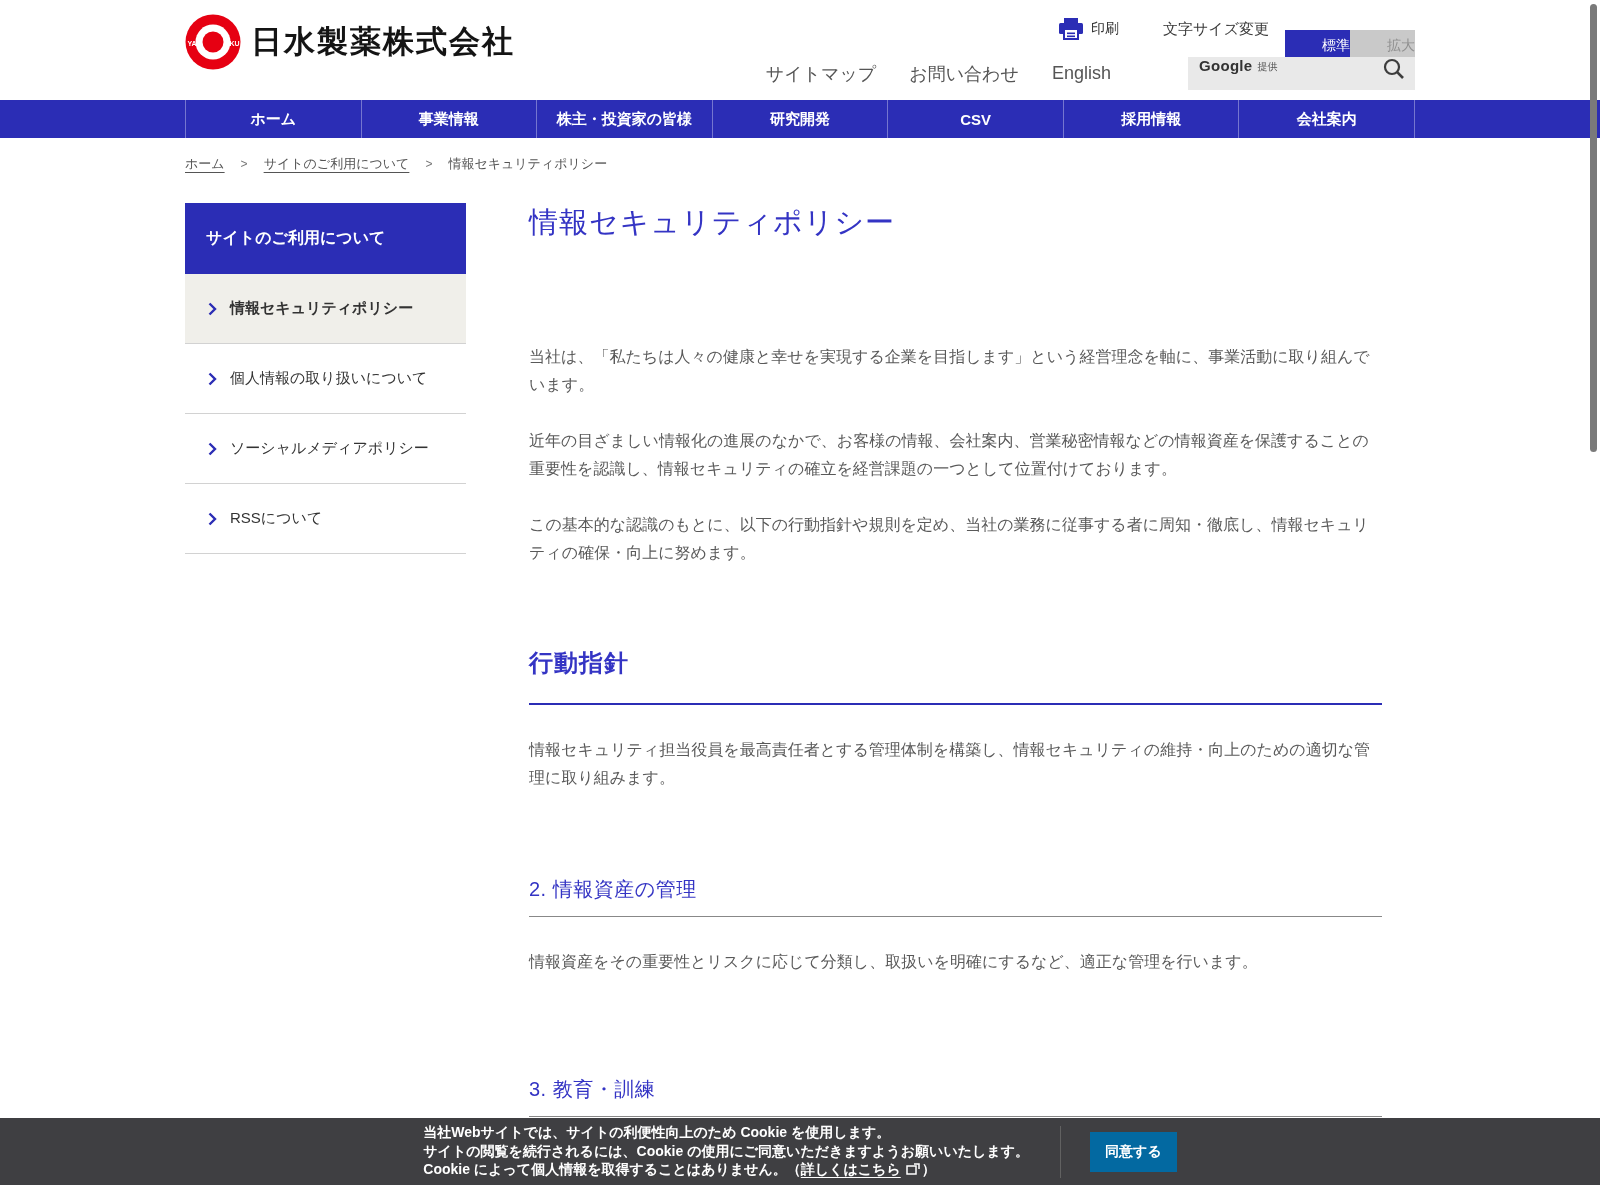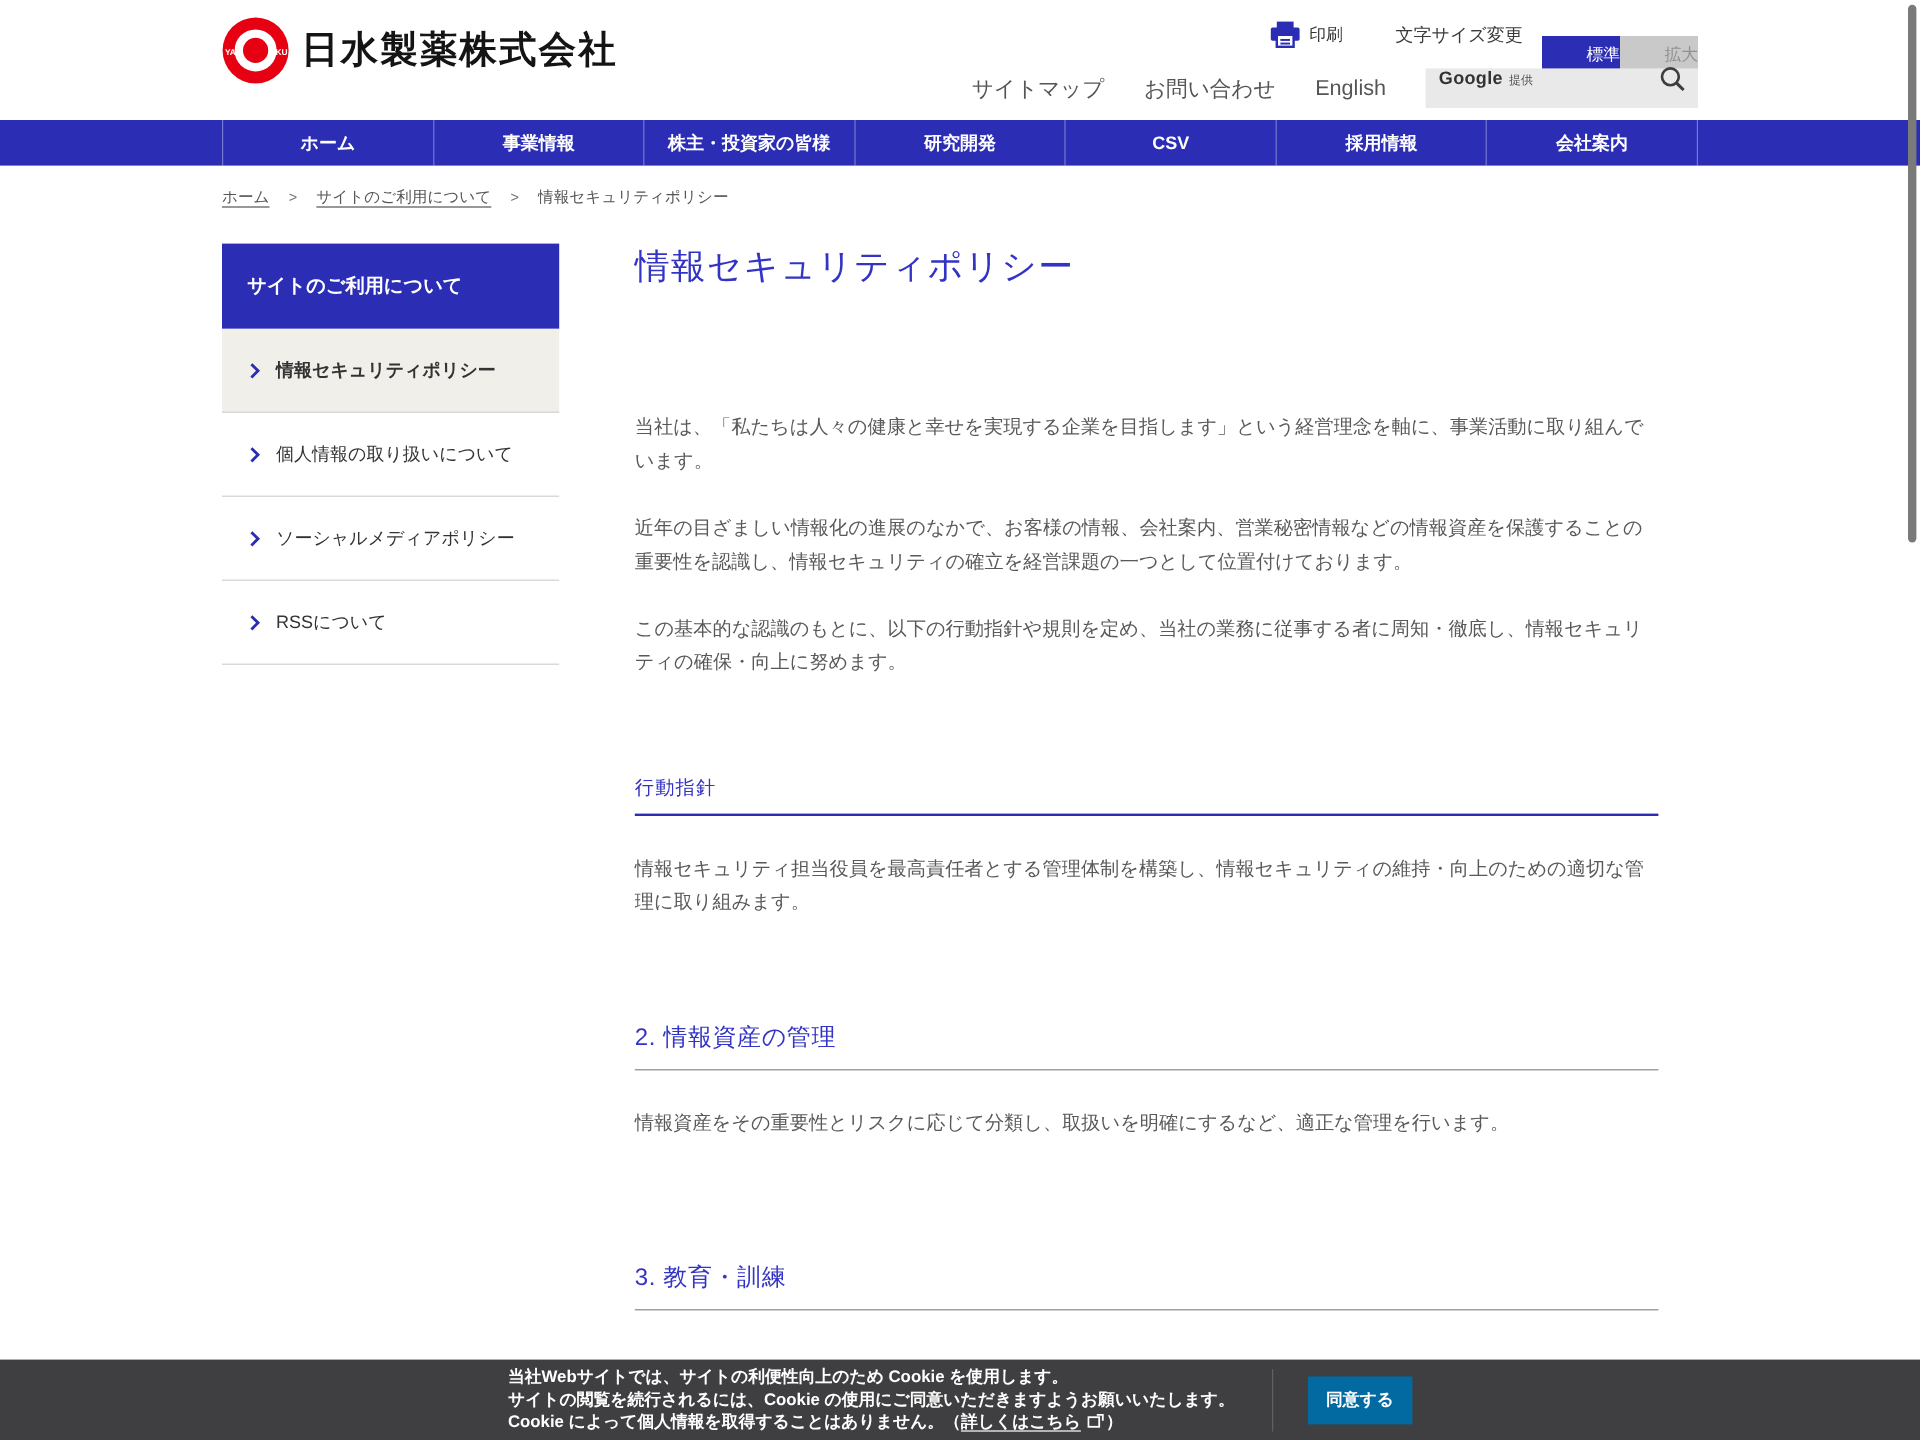--- a/index.html
+++ b/index.html
@@ -17,21 +17,21 @@
   .utils { position:absolute; right:0; top:0; display:flex; flex-direction:column; align-items:flex-end; }
   .utils-top { display:flex; align-items:center; height:30px; margin-top:14px; }
   .print-btn { display:flex; align-items:center; }
   .print-label { font-size:14px; color:#333; margin-left:7px; }
   .fs-label { font-size:15px; color:#3a3a3a; margin-left:44px; }
   .fs-btn { width:65px; height:30px; line-height:30px; text-align:right; font-size:14px; display:inline-block;margin-top:32px; }
   .fs-std { background:#2b2db5; color:#fff; margin-left:16px; }
   .fs-lg  { background:#c9c9c9; color:#909090; }
   .utils-bottom { display:flex; align-items:center; margin-top:13px; }
   .util-link { font-size:18px; color:#555; margin-right:33px; }
-  .searchbox { width:227px; height:33px; background:#e9e9e9; display:flex; align-items:center; padding:0 9px 16px 11px; cursor:text; }
+  .searchbox { width:227px; height:33px; background:#e9e9e9; display:flex; align-items:flex-start; padding:0 9px 16px 11px; cursor:text;margin-left:44px; }
   .g-word { font-weight:bold; color:#333; font-size:15px; letter-spacing:0.3px; }
   .g-sub { font-size:10px; color:#555; margin-left:5px; margin-top:3px; }
   .search-icon-wrap { margin-left:auto; display:flex; cursor:pointer; }
 
   
   .gnav { background:#2b2db5; height:38px; }
   .gnav-inner { width:1230px; margin:0 auto; display:flex; height:100%; }
   .nav-item { flex:1; color:#fff; font-size:15px; font-weight:bold; display:flex; align-items:center; justify-content:center; border-left:1px solid rgba(255,255,255,0.35); }
   .nav-item:last-child { border-right:1px solid rgba(255,255,255,0.35); }
 
@@ -47,28 +47,28 @@
   .side-title { background:#2b2db5; color:#fff; font-size:16px; font-weight:bold; height:71px; display:flex; align-items:center; padding-left:21px; }
   .side-item { height:70px; display:flex; align-items:center; padding-left:23px; border-bottom:1px solid #d2d2d2; font-size:15px; color:#333; }
   .side-item.active { background:#f0efea; font-weight:bold; }
   .side-item .chev { margin-right:13px; display:flex; }
 
   
   .main-col { width:853px; margin-left:63px; }
   .page-title { font-size:29px; color:#3434c4; font-weight:normal; margin:0; letter-spacing:1px; }
   .intro-p { font-size:16px; color:#595959; line-height:28px; margin:28px 0 0; }
   .intro-p.first { margin-top:100px; }
-  .sec-h2 { font-size:16px; color:#3434c4; font-weight:normal; margin:80px 0 0; padding-bottom:10px; border-bottom:2px solid #2b2db5; letter-spacing:1px; }
+  .sec-h2 { font-size:24px; color:#3434c4; font-weight:bold; margin:80px 0 0; padding-bottom:24px; border-bottom:2px solid #2b2db5; letter-spacing:1px; }
   .sub-h3 { font-size:20px; color:#3434c4; font-weight:normal; margin:84px 0 0; padding-bottom:13px; border-bottom:1px solid #888; letter-spacing:0.5px; }
   .sub-h3.first { margin-top:63px; }
   .sub-h3.behind { margin-top:100px; }
   .body-p { font-size:16px; color:#595959; line-height:28px; margin:31px 0 0; }
 
   
-  .cookie-banner { position:absolute; left:0; right:0; bottom:0; height:67px; background:rgba(36,36,40,0.88); z-index:5; }
+  .cookie-banner { position:absolute; left:0; right:0; bottom:15px; height:67px; background:rgba(36,36,40,0.88); z-index:5; }
   .cookie-inner { height:100%; display:flex; align-items:center; justify-content:center; }
   .cookie-text { font-size:14px; font-weight:bold; color:#fff; line-height:18.5px; }
   .cookie-link { color:#fff; text-decoration:underline; text-underline-offset:3px; }
   .ext-icon { display:inline-block; vertical-align:-1px; margin:0 2px 0 5px; }
   .cookie-sep { width:1px; height:52px; background:#616161; margin:0 29px 0 31px; flex:none; }
   .agree-btn { background:#0369a1; color:#fff; font-size:14px; font-weight:bold; border:none; padding:0 15px; height:40px; cursor:pointer; font-family:inherit; }
 
   
   .scroll-thumb { position:absolute; top:4px; right:3px; width:7px; height:448px; background:#7a7a7a; border-radius:4px; z-index:9; }
 </style>

